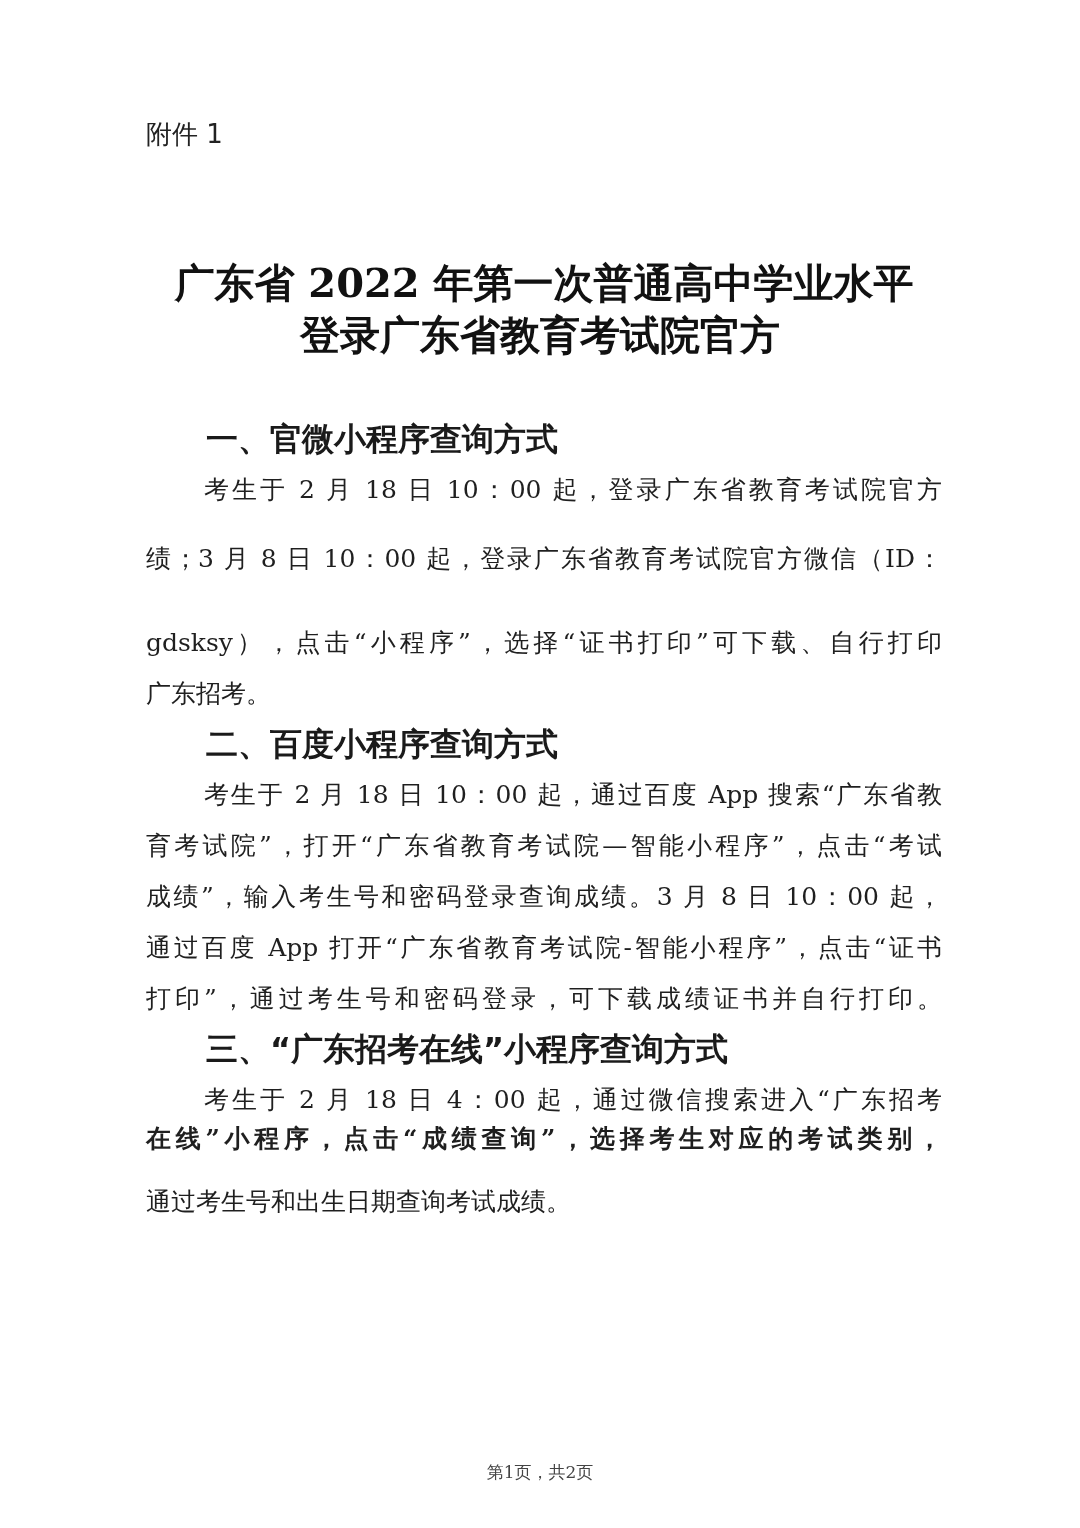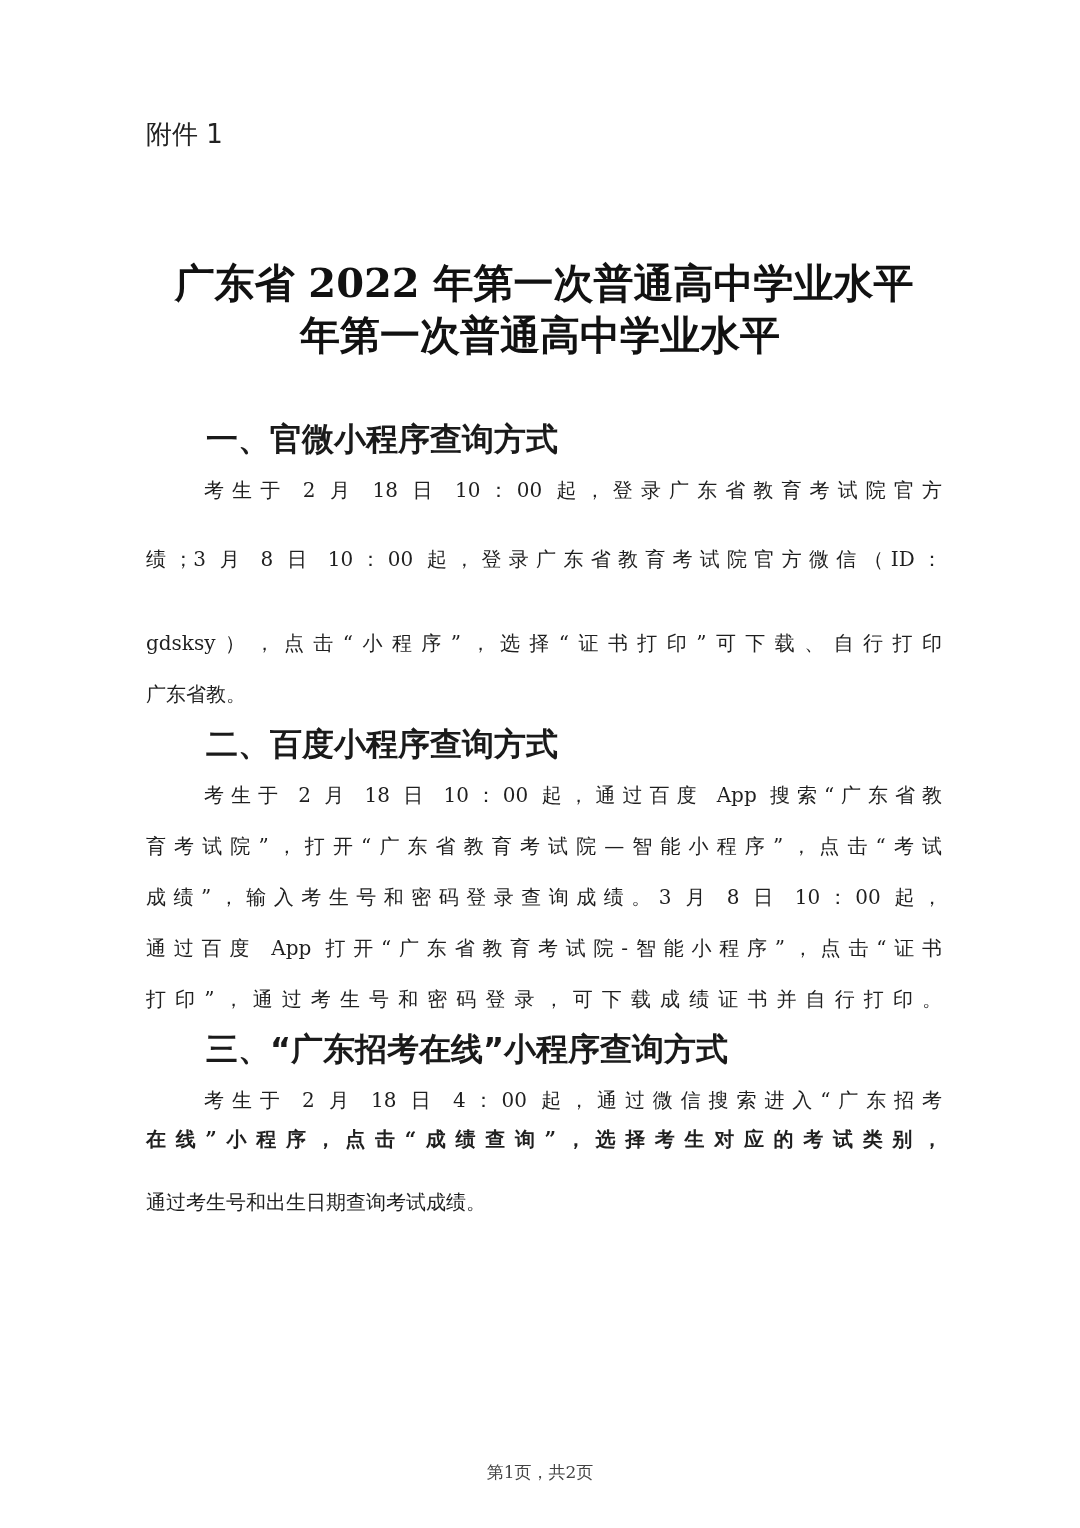--- a/index.html
+++ b/index.html
@@ -51,21 +51,21 @@
       line-height: 36px;
       font-weight: bold;
       color: #1a1a1a;
       white-space: nowrap;
     }
     .line {
       position: absolute;
       left: 146px;
       width: 796px;
       font-family: "DejaVu Serif", "Liberation Serif", serif;
-      font-size: 20px;
+      font-size: 25px;
       line-height: 36px;
       color: #1f1f1f;
       white-space: nowrap;
       text-align: justify;
       text-align-last: justify;
     }
     .line.indent { left: 204px; width: 738px; }
     .line.last { text-align-last: left; }
     .footer {
       position: absolute;
@@ -80,27 +80,27 @@
     }
   </style>
 </head>
 <body>
 
 <div class="page">
 
   <div class="attachment">附件 1</div>
 
   <div class="title l1">广东省 2022 年第一次普通高中学业水平</div>
-  <div class="title l2">年第一次普通高中学业水平</div>
+  <div class="title l2">登录广东省教育考试院官方</div>
 
   <div class="heading" style="top:421px;">一、官微小程序查询方式</div>
   <div class="line indent" style="top:472px;">考生于 2 月 18 日 10：00 起，登录广东省教育考试院官方</div>
   <div class="line" style="top:541px;">绩；3 月 8 日 10：00 起，登录广东省教育考试院官方微信（ID：</div>
   <div class="line" style="top:625px;">gdsksy），点击“小程序”，选择“证书打印”可下载、自行打印</div>
-  <div class="line last" style="top:676px;">广东省教。</div>
+  <div class="line last" style="top:676px;">广东招考。</div>
 
   <div class="heading" style="top:726px;">二、百度小程序查询方式</div>
   <div class="line indent" style="top:777px;">考生于 2 月 18 日 10：00 起，通过百度 App 搜索“广东省教</div>
   <div class="line" style="top:828px;">育考试院”，打开“广东省教育考试院—智能小程序”，点击“考试</div>
   <div class="line" style="top:879px;">成绩”，输入考生号和密码登录查询成绩。3 月 8 日 10：00 起，</div>
   <div class="line" style="top:930px;">通过百度 App 打开“广东省教育考试院-智能小程序”，点击“证书</div>
   <div class="line" style="top:981px;">打印”，通过考生号和密码登录，可下载成绩证书并自行打印。</div>
 
   <div class="heading" style="top:1031px;">三、“广东招考在线”小程序查询方式</div>
   <div class="line indent" style="top:1082px;">考生于 2 月 18 日 4：00 起，通过微信搜索进入“广东招考</div>

